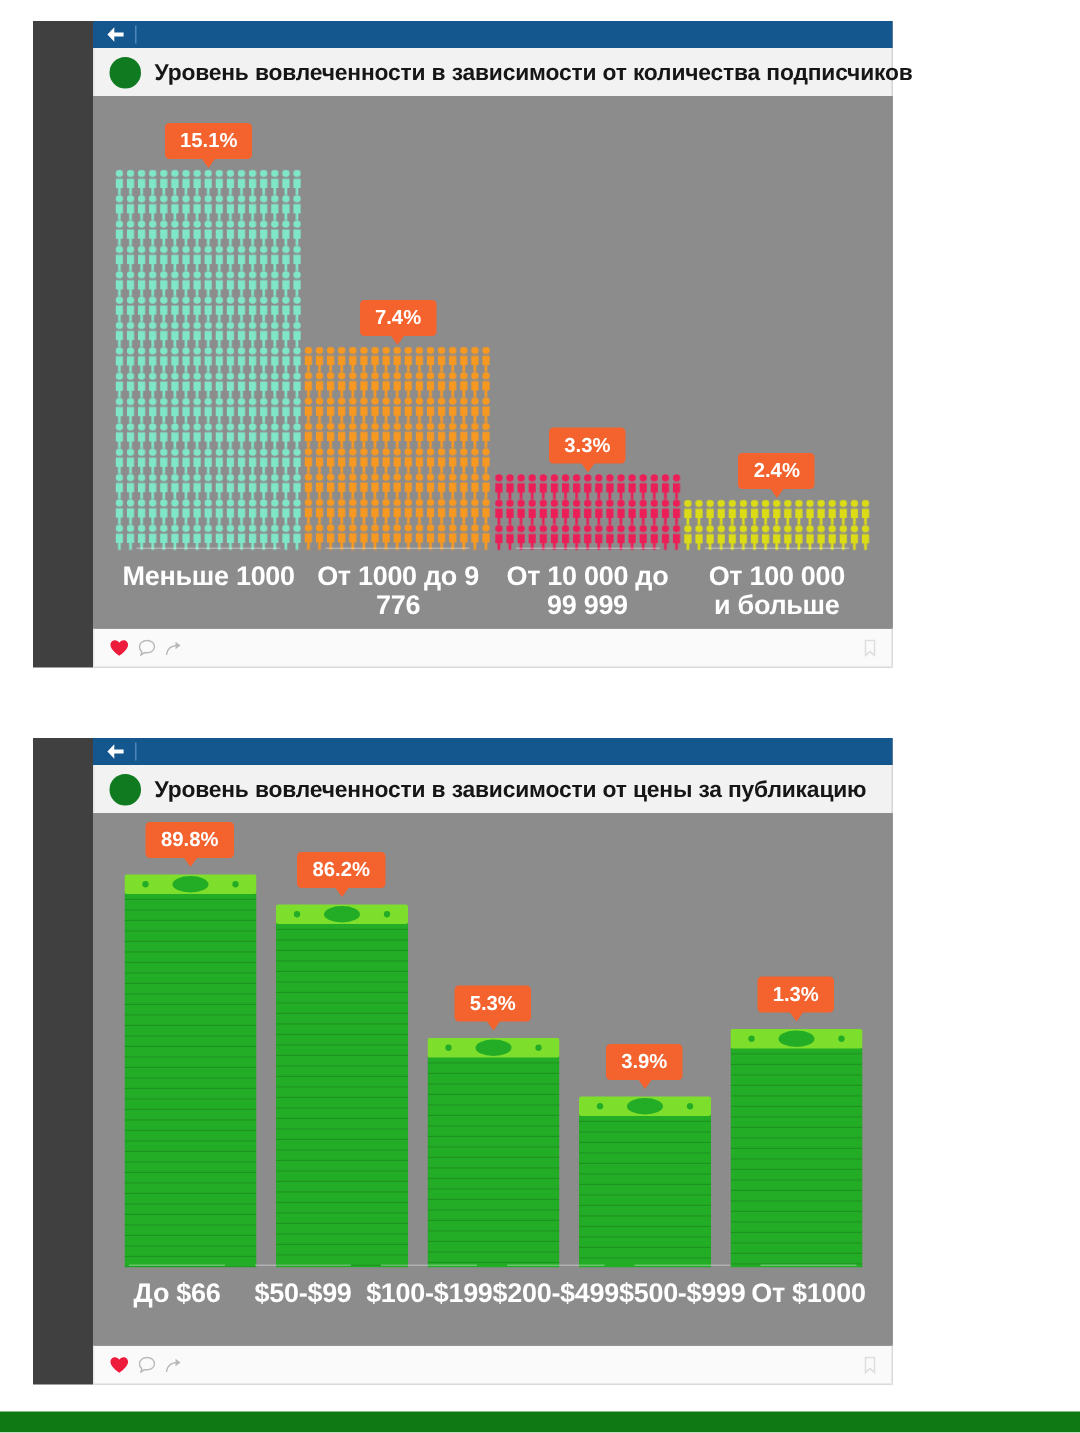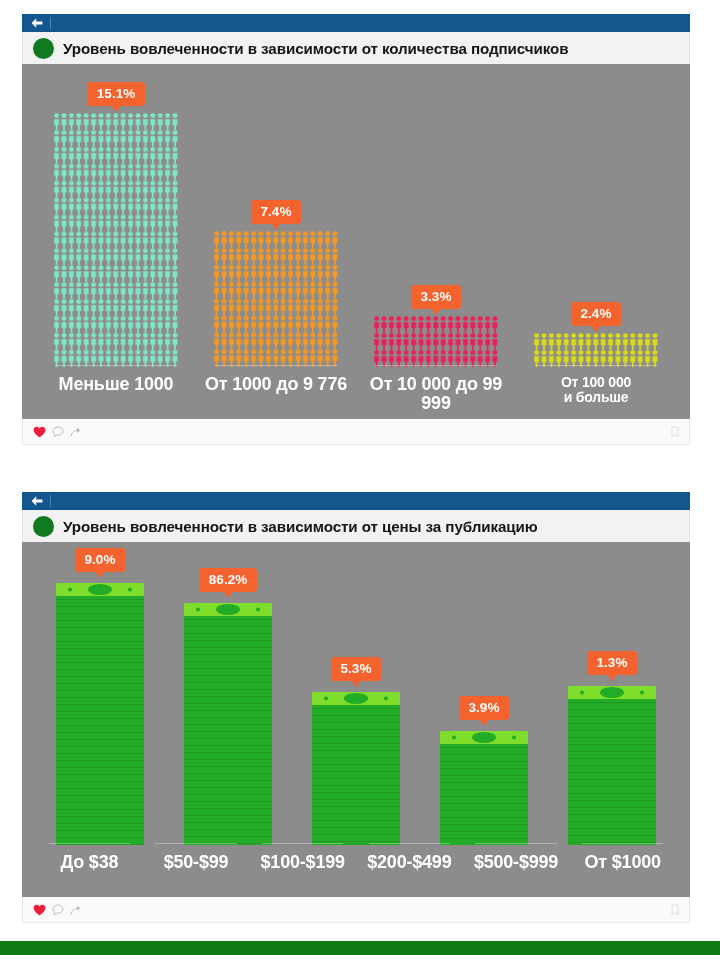--- a/index.html
+++ b/index.html
@@ -14,22 +14,23 @@
   #page {
     position: relative;
     width: 720px; height: 955px;
     background: #ffffff;
   }
 
   
   .post {
     position: absolute;
     left: 22px;
-    width: 668px;
+    width: 573px;
     background: #404040;
+    padding-left: 40px;
   }
   .post.p1 { top: 14px; }
   .post.p2 { top: 492px; }
 
   .post-topbar {
     height: 18px;
     background: #14578f;
     display: flex;
     align-items: center;
     padding-left: 8px;
@@ -190,21 +191,21 @@
   }
   .axis-label {
     color: #ffffff;
     font-size: 18px;
     font-weight: bold;
     text-align: center;
     line-height: 1.08;
     white-space: pre-line;
     letter-spacing: -0.2px;
   }
-  .axis-label.small { font-size: 14px; }
+  .axis-label.small { font-size: 18px; }
 
   
   .bottom-strip {
     position: absolute;
     left: 0; bottom: 0;
     width: 720px;
     height: 14px;
     background: #0f7a14;
   }
 </style>
@@ -380,21 +381,21 @@
       <div class="post-title">Уровень вовлеченности в зависимости от цены за публикацию</div>
     </div>
 
     <div class="chart-area">
       <div class="plot">
 
         <div class="bars">
 
           <div class="col">
             <div class="badge-wrap">
-              <div class="badge">9.0%</div>
+              <div class="badge">89.8%</div>
             </div>
             <div class="money-bar" style="height:266px;">
               <svg viewBox="0 0 88 266" preserveAspectRatio="none" aria-hidden="true">
                 <defs>
                   <pattern id="bills1" x="0" y="0" width="88" height="7" patternUnits="userSpaceOnUse">
                     <rect x="0" y="0" width="88" height="7" fill="#23ad26"></rect>
                     <rect x="0" y="6.2" width="88" height="0.8" fill="#1d9420"></rect>
                   </pattern>
                 </defs>
                 <rect x="0" y="16" width="88" height="250" fill="url(#bills1)"></rect>
@@ -488,21 +489,21 @@
                 <circle cx="74" cy="10.5" r="2.1" fill="#23ad26"></circle>
               </svg>
             </div>
           </div>
 
 
         </div>
 
         <div class="axis">
           <div class="axis-cell">
-            <div class="axis-label">До $38</div>
+            <div class="axis-label">До $66</div>
           </div>
           <div class="axis-cell">
             <div class="axis-label">$50-$99</div>
           </div>
           <div class="axis-cell">
             <div class="axis-label">$100-$199</div>
           </div>
           <div class="axis-cell">
             <div class="axis-label">$200-$499</div>
           </div>

